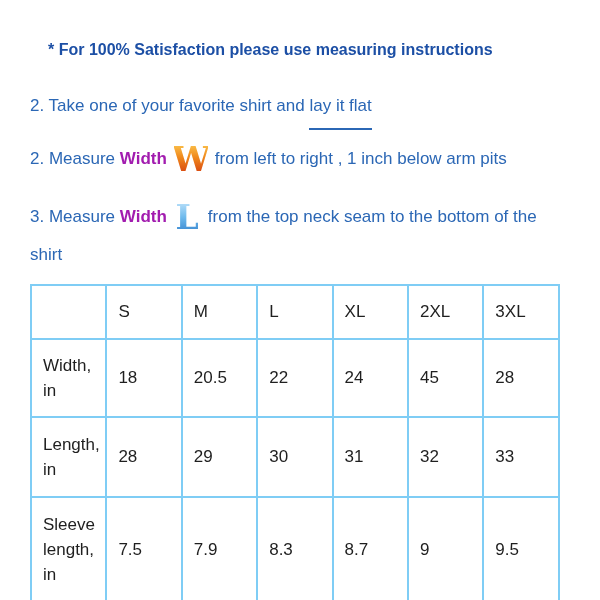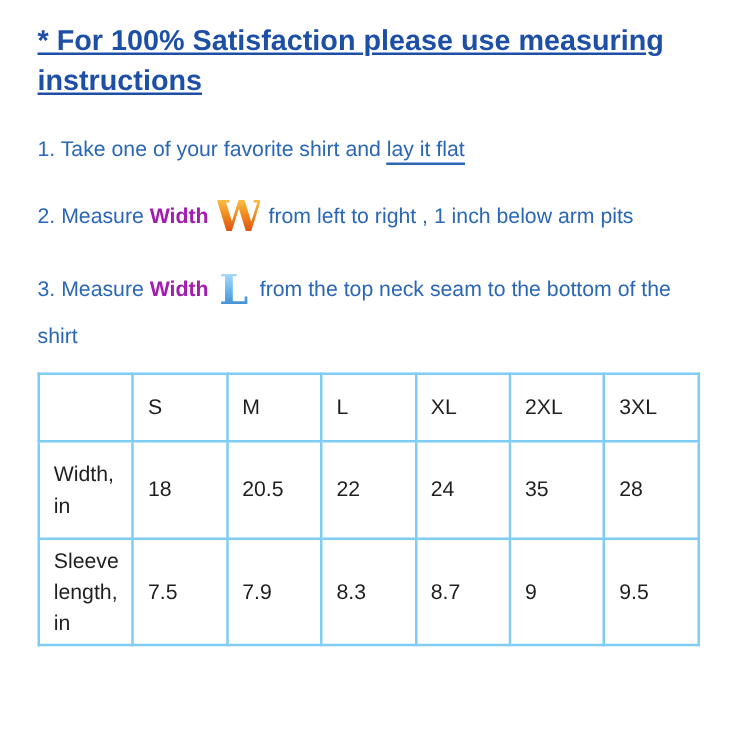--- a/index.html
+++ b/index.html
@@ -1,49 +1,49 @@
 <!DOCTYPE html>
 <html><head>
 <meta charset="utf-8">
 <style>
   html,body{margin:0;padding:0;background:#ffffff;}
   body{width:600px;height:600px;overflow:hidden;font-family:"Liberation Sans",sans-serif;}
   .page{padding:16px 20px 0 30px;}
 
-  .heading{margin:0;color:#1c4fa5;font-weight:bold;font-size:23px;line-height:32px;text-decoration:underline;}
+  .heading{margin:18px;color:#1c4fa5;font-weight:bold;font-size:16px;line-height:32px;}
 
   .item{margin:0;color:#2b67b5;font-size:17px;line-height:24px;}
   .item1{margin-top:28px;}
   .item2{margin-top:20px;white-space:nowrap;}
   .item3{margin-top:14px;max-width:540px;line-height:30px;}
 
   .kw{font-weight:bold;color:#a21caf;}
 
-  a.measure-link{color:#2b67b5;text-decoration:none;border-bottom:2px solid #2b67b5;padding-bottom:1px;cursor:pointer;}
+  a.measure-link{color:#2b67b5;text-decoration:none;border-bottom:2px solid #2b67b5;padding-bottom:13px;cursor:pointer;}
 
   .letter-icon{vertical-align:middle;margin:0 7px 4px 7px;}
 
   table.size-table{border-collapse:collapse;table-layout:fixed;width:528px;margin-top:14px;color:#1f1f1f;font-size:17px;}
   table.size-table col{width:75.4px;}
   table.size-table th,table.size-table td{border:2px solid #7fcdf5;text-align:left;vertical-align:middle;padding:4px 4px 4px 11px;font-weight:normal;background:#ffffff;}
   table.size-table thead tr{height:54px;}
   table.size-table tbody tr:nth-child(1){height:78px;}
   table.size-table tbody tr:nth-child(2){height:80px;}
   table.size-table tbody tr:nth-child(3){height:105px;}
   td.rowlabel{line-height:25px;}
 </style>
 </head>
 <body>
 
 <div class="page">
 
   <p class="heading"><span>* For 100% Satisfaction please use measuring instructions</span><br></p>
 
   <p class="item item1">
-    <span>1. Take one of your favorite shirt and</span>
+    <span>2. Take one of your favorite shirt and</span>
     <a class="measure-link">lay it flat</a>
   </p>
 
   <p class="item item2">
     <span>2. Measure</span>
     <span class="kw">Width</span><svg class="letter-icon" width="34" height="40" viewBox="0 0 34 40">
         <defs>
           <linearGradient id="gw" x1="0" y1="0" x2="0" y2="1">
             <stop offset="0" stop-color="#ffd75e"></stop>
             <stop offset="0.45" stop-color="#f08a1d"></stop>
@@ -89,22 +89,31 @@
           <th>3XL</th>
         </tr>
       </thead>
     <tbody id="size-table-body">
         <tr>
           <td class="rowlabel">Width, in</td>
           <td>18</td>
           <td>20.5</td>
           <td>22</td>
           <td>24</td>
-          <td>35</td>
+          <td>45</td>
           <td>28</td>
+        </tr>
+        <tr>
+          <td class="rowlabel">Length, in</td>
+          <td>28</td>
+          <td>29</td>
+          <td>30</td>
+          <td>31</td>
+          <td>32</td>
+          <td>33</td>
         </tr>
         <tr>
           <td class="rowlabel">Sleeve length, in</td>
           <td>7.5</td>
           <td>7.9</td>
           <td>8.3</td>
           <td>8.7</td>
           <td>9</td>
           <td>9.5</td>
         </tr>

